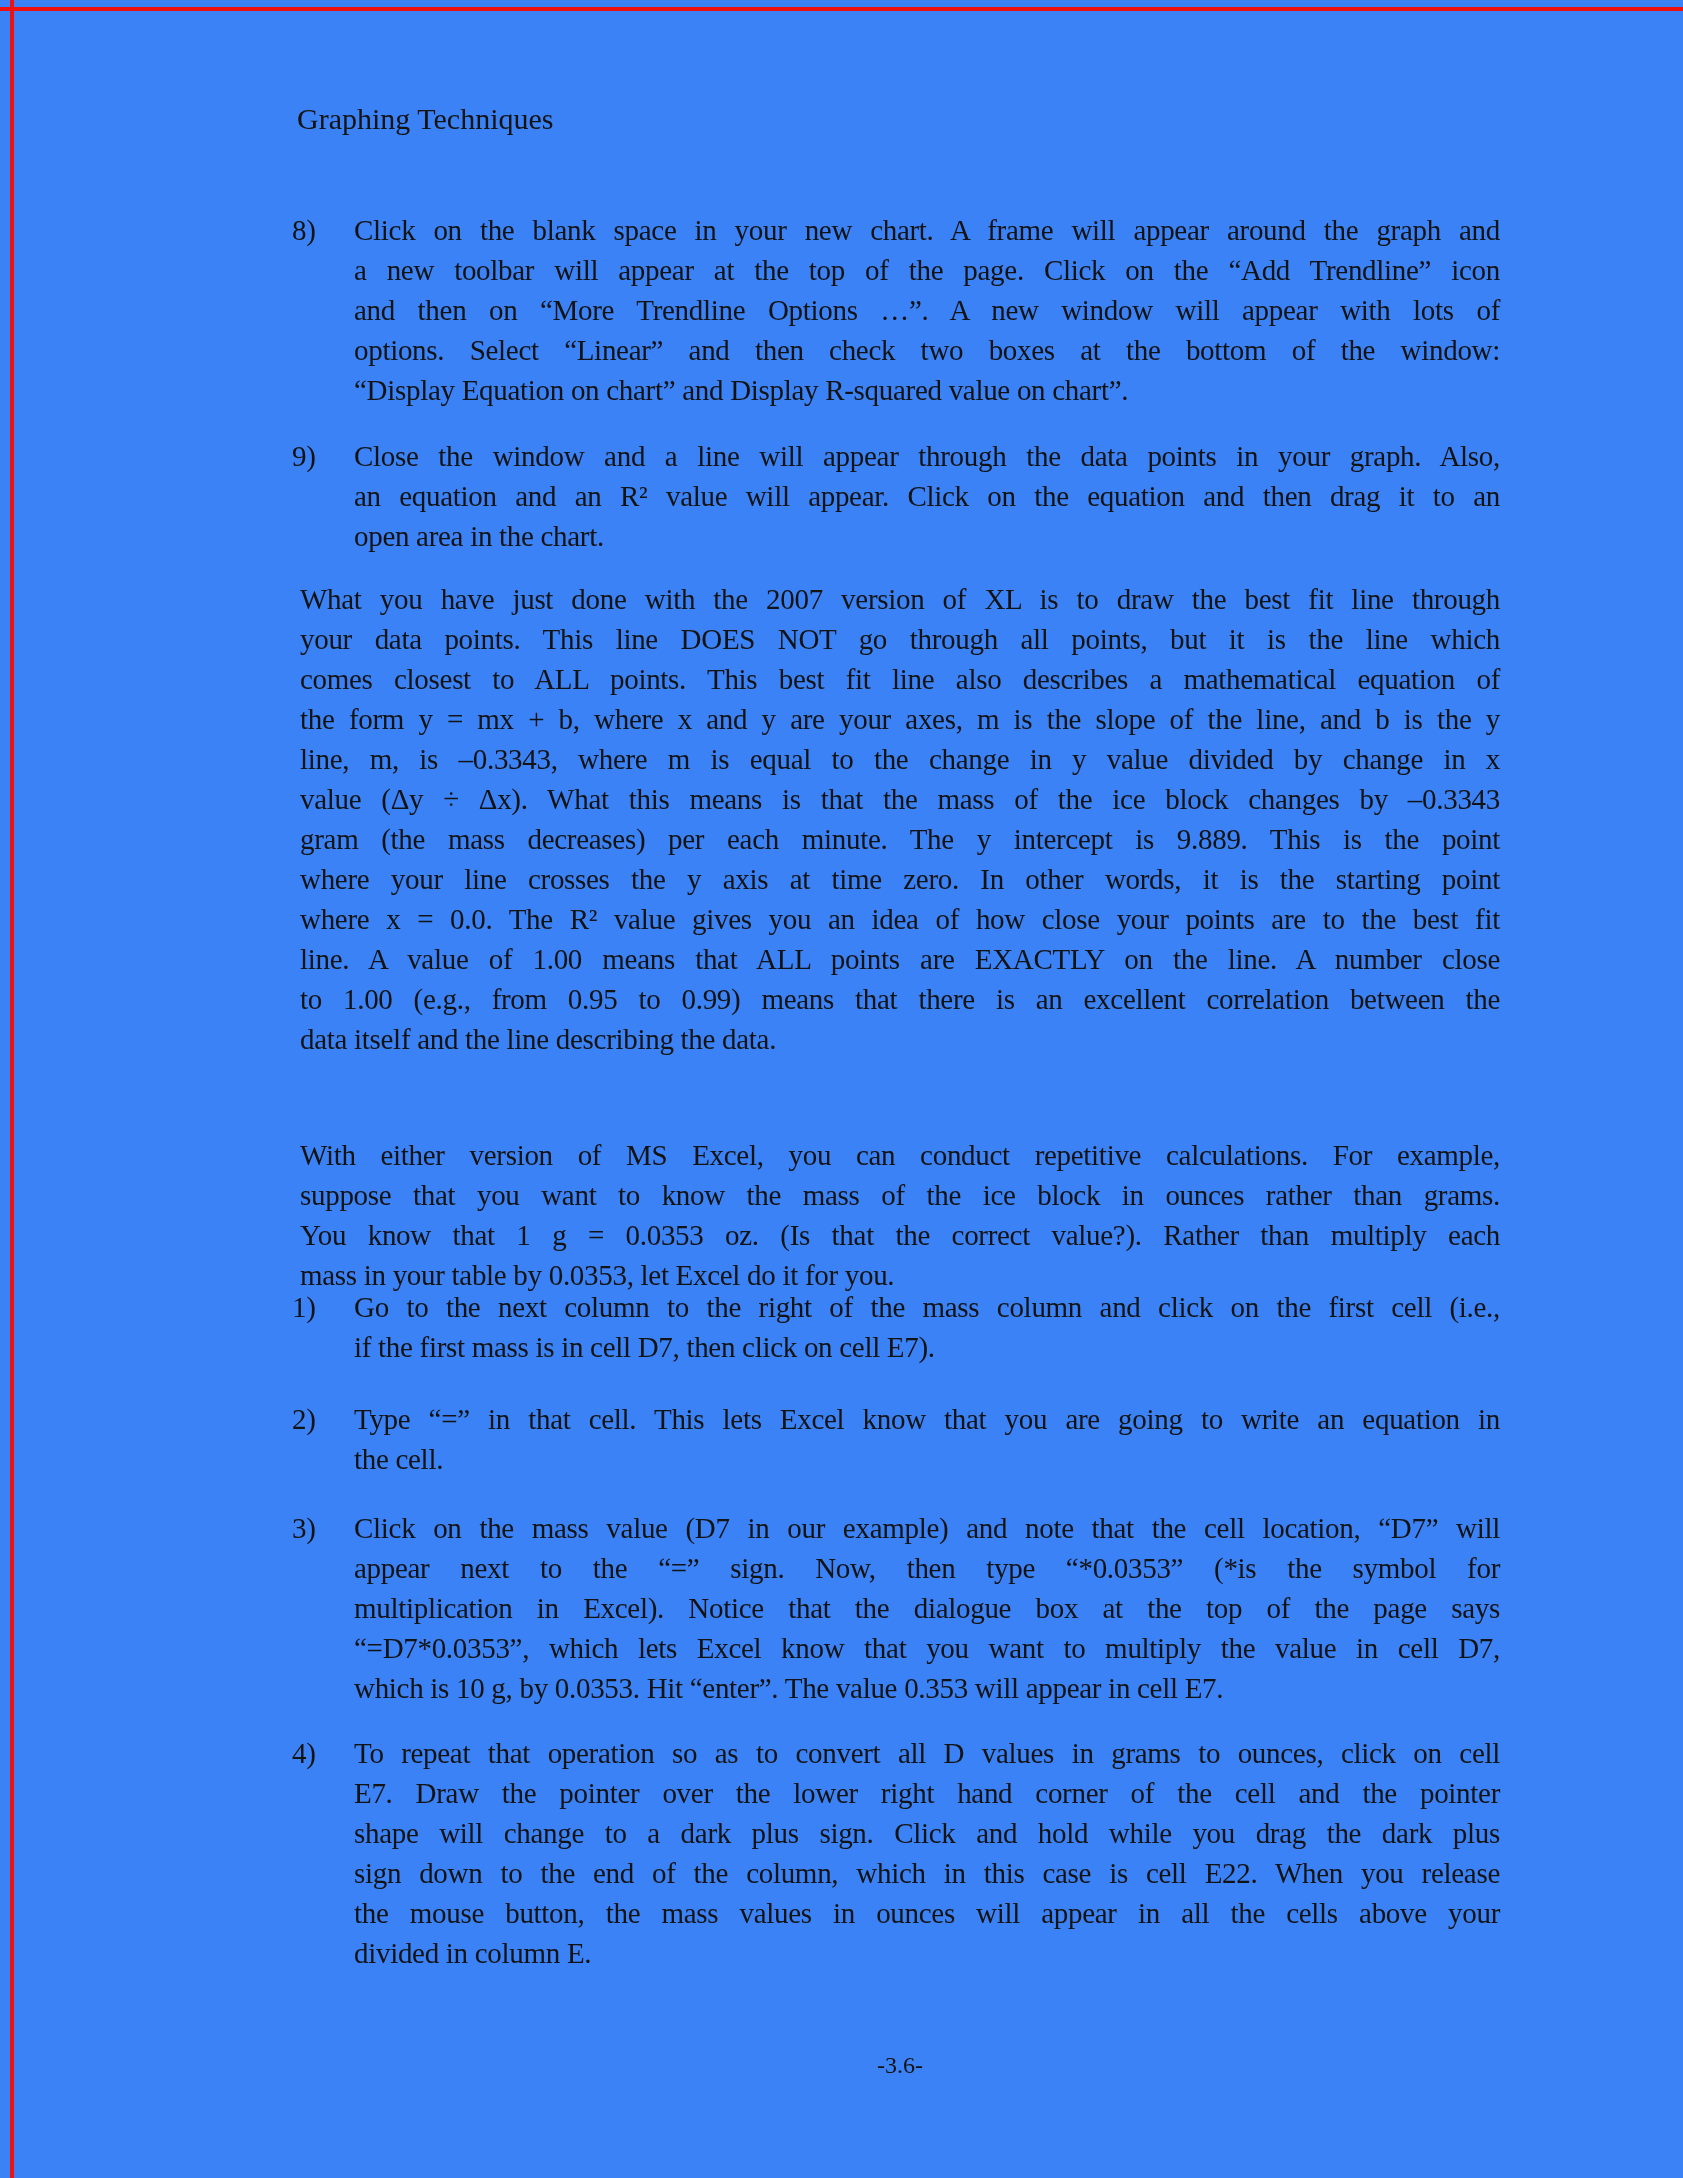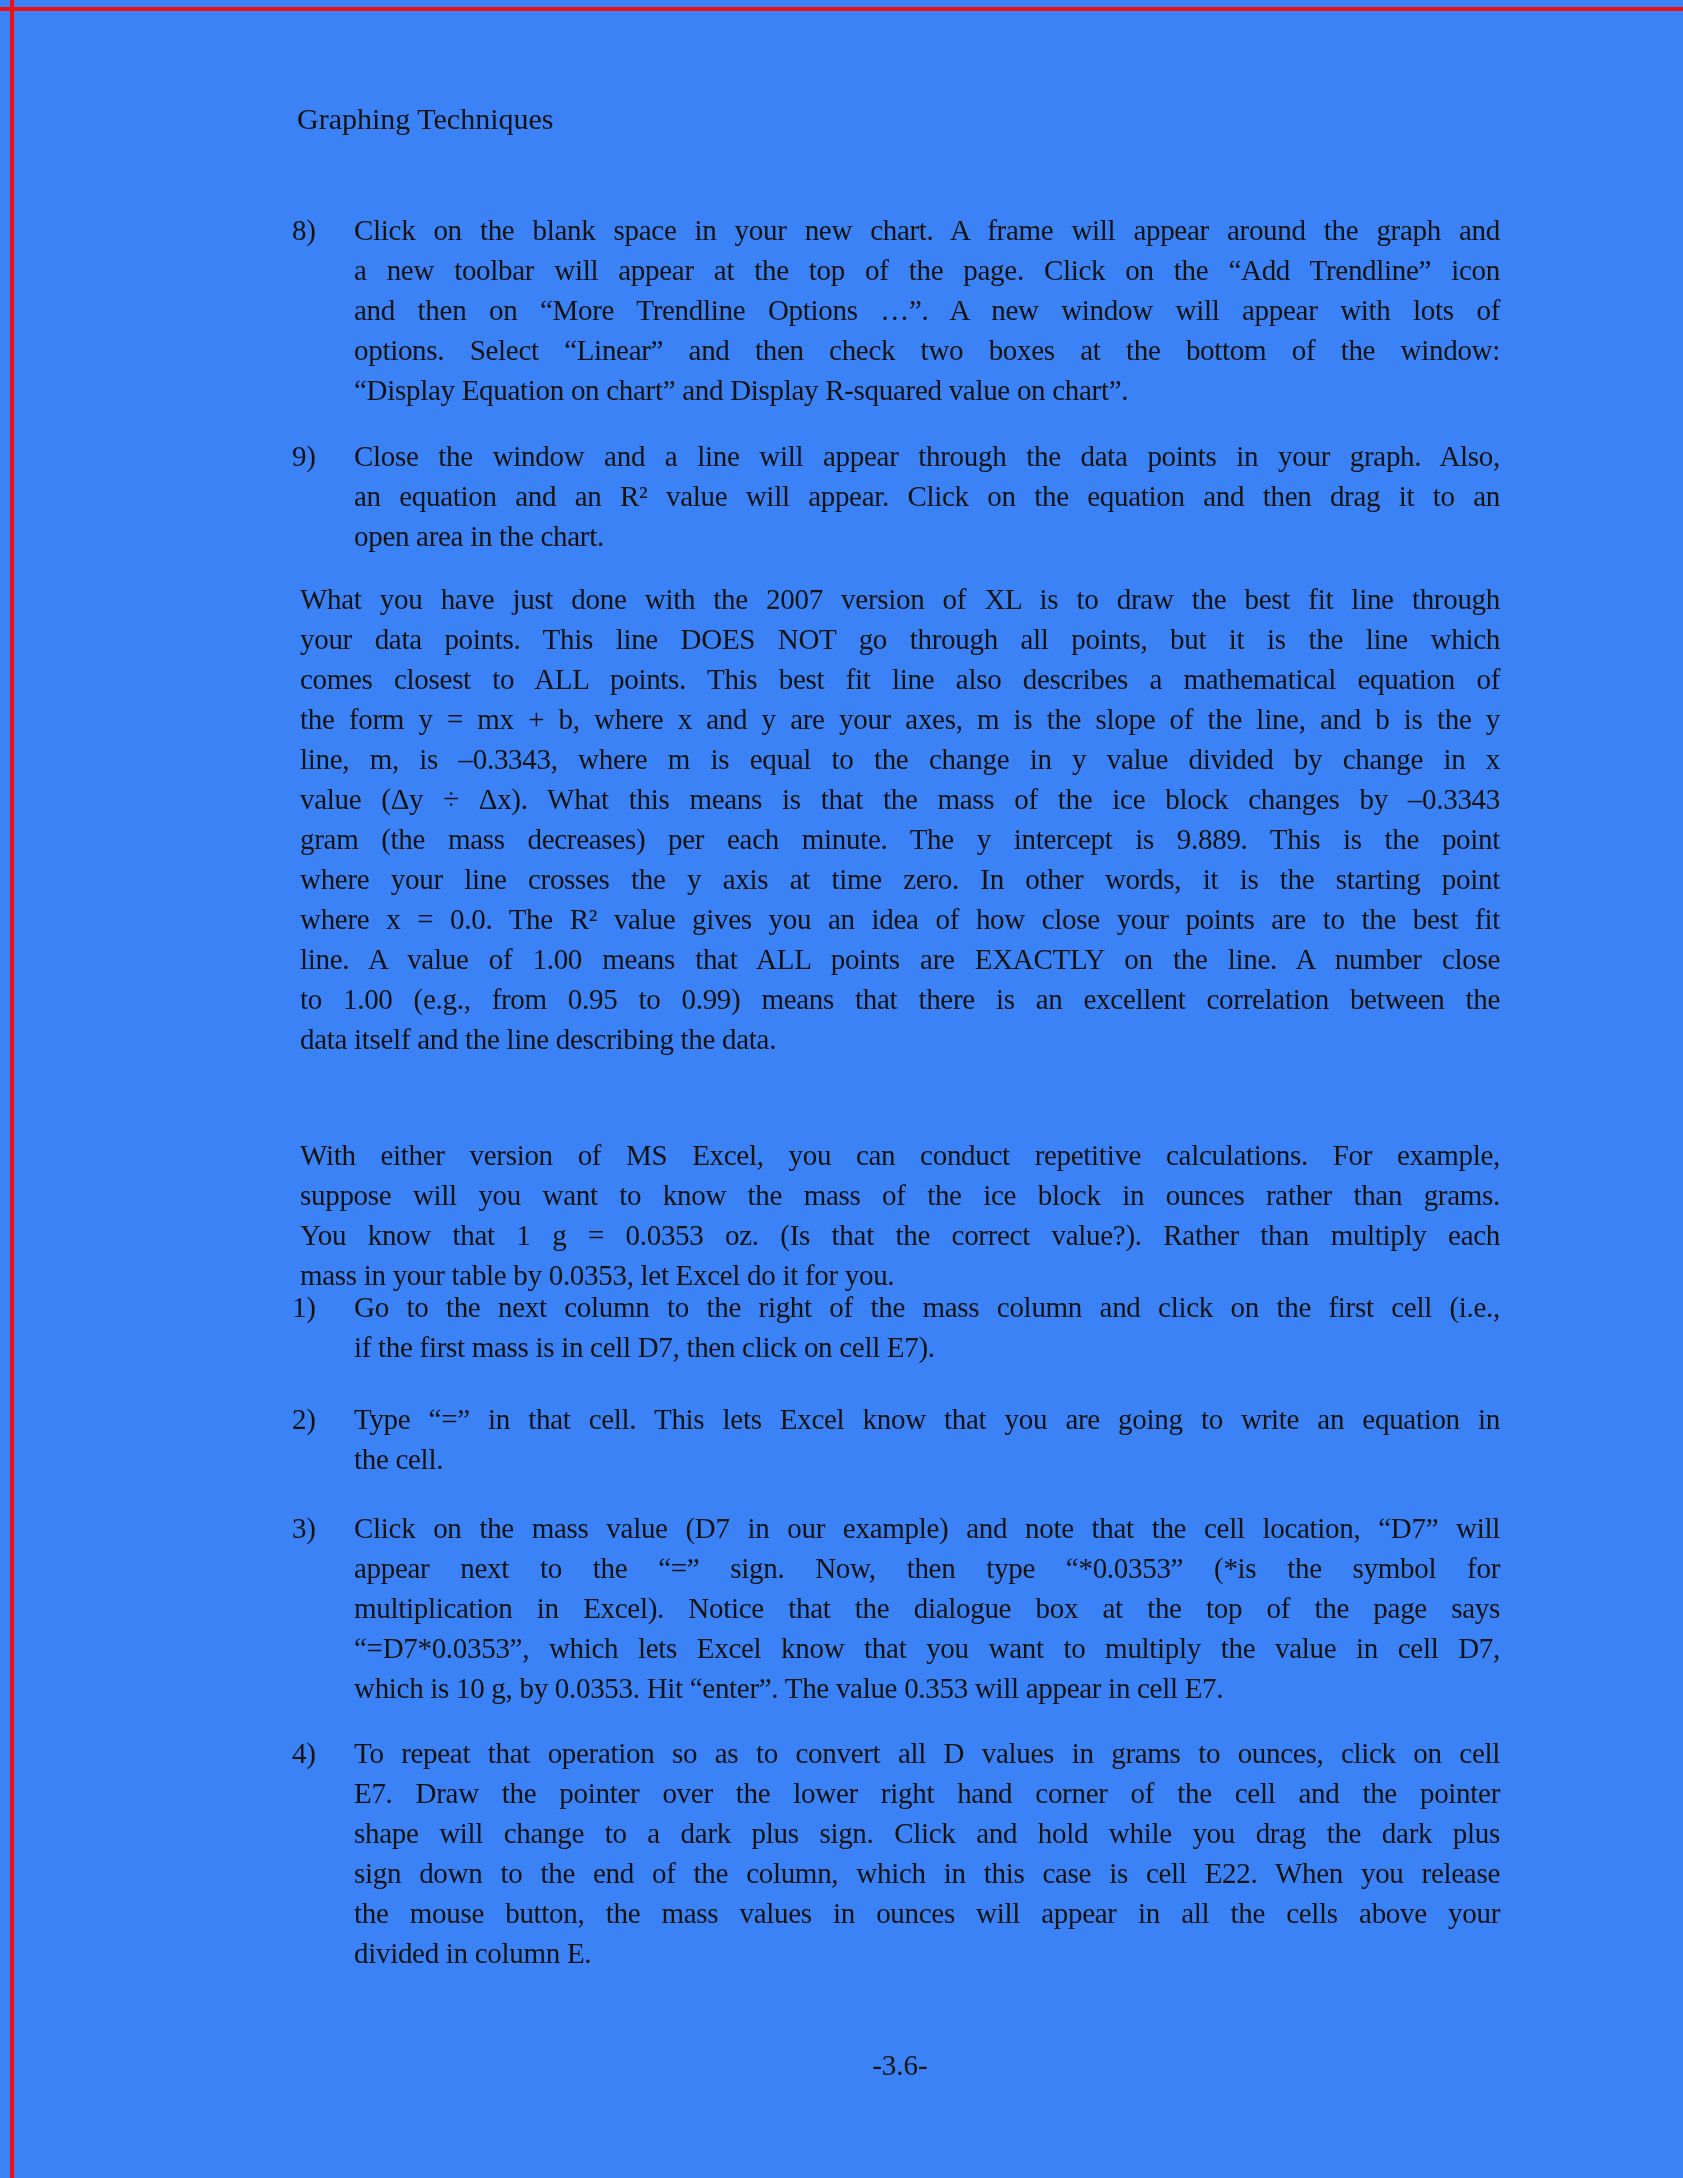--- a/index.html
+++ b/index.html
@@ -50,21 +50,21 @@
     top: 0;
   }
   .block.list .lines {
     margin-left: 54px;
   }
   .page-footer {
     position: absolute;
     left: 300px; top: 2045px;
     width: 1200px;
     text-align: center;
-    font-size: 29px;
+    font-size: 24px;
     line-height: 40px;
   }
 </style>
 </head>
 <body>
 
 <div class="page" style="background: #3b82f6; color: rgb(19, 19, 19);">
   <div class="scan-border-v" style="background: rgb(240, 16, 16);"></div>
   <div class="scan-border-h" style="background: rgb(240, 16, 16);"></div>
   <div class="page-title">Graphing Techniques</div>
@@ -96,21 +96,21 @@
         <div class="line">value (Δy ÷ Δx).  What this means is that the mass of the ice block changes by –0.3343</div>
         <div class="line">gram (the mass decreases) per each minute.  The y intercept is 9.889.  This is the point</div>
         <div class="line">where your line crosses the y axis at time zero.  In other words, it is the starting point</div>
         <div class="line">where x = 0.0.  The R² value gives you an idea of how close your points are to the best fit</div>
         <div class="line">line. A value of 1.00 means that ALL points are EXACTLY on the line. A number close</div>
         <div class="line">to 1.00 (e.g., from 0.95 to 0.99) means that there is an excellent correlation between the</div>
         <div class="line last">data itself and the line describing the data.</div>
       </div>
       <div class="block" style="top: 1111px; margin-top: 24px;">
         <div class="line">With either version of MS Excel, you can conduct repetitive calculations.  For example,</div>
-        <div class="line">suppose will you want to know the mass of the ice block in ounces rather than grams.</div>
+        <div class="line">suppose that you want to know the mass of the ice block in ounces rather than grams.</div>
         <div class="line">You know that 1 g = 0.0353 oz. (Is that the correct value?). Rather than multiply each</div>
         <div class="line last">mass in your table by 0.0353, let Excel do it for you.</div>
       </div>
       <div class="block list" style="top: 1287px;">
         <span class="num">1)</span>
         <div class="lines">
           <div class="line">Go to the next column to the right of the mass column and click on the first cell (i.e.,</div>
           <div class="line last">if the first mass is in cell D7, then click on cell E7).</div>
         </div>
       </div>

